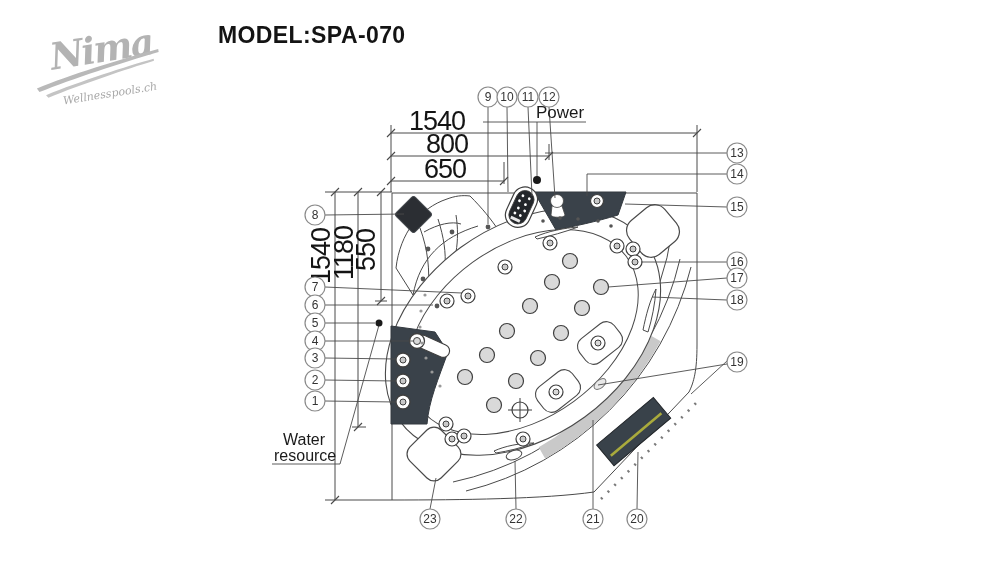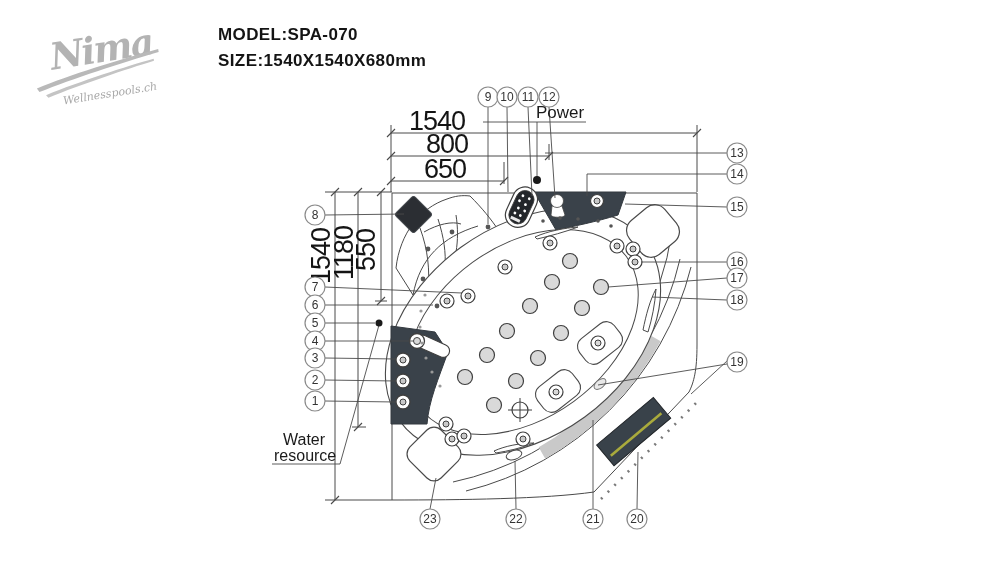--- a/index.html
+++ b/index.html
@@ -1,20 +1,20 @@
 <!DOCTYPE html>
 <html><head>
 <meta charset="utf-8">
 <style>
   html,body{margin:0;padding:0;background:#ffffff;}
   .page{position:relative;width:1000px;height:563px;background:#fff;overflow:hidden;
         font-family:"Liberation Sans",sans-serif;}
   .logo{position:absolute;left:22px;top:10px;width:160px;height:110px;}
   .hdr{position:absolute;left:218px;top:22px;color:#141414;font-weight:bold;
-       font-size:17px;letter-spacing:.4px;line-height:26px;white-space:nowrap;}
+       font-size:23px;letter-spacing:.4px;line-height:26px;white-space:nowrap;}
   svg text{font-family:"Liberation Sans",sans-serif;}
   .dimtxt{font-size:27px;fill:#141414;letter-spacing:-1px;}
   .lbltxt{font-size:16px;fill:#1a1a1a;}
   .calltxt{font-size:12px;fill:#333;}
   .thin{stroke:#4a4a4a;stroke-width:1;fill:none;}
 </style>
 </head>
 <body>
 
 <div class="page">
@@ -24,21 +24,20 @@
       <text x="30" y="52" style="font-family:'DejaVu Serif',serif;font-style:italic;font-weight:bold;
                    font-size:37px;fill:#b3b3b3;letter-spacing:-2px;">Nima</text>
       <path d="M12,68 C45,60 100,52 138,48 L138,51 C100,56 48,64 14,72 Z" fill="#b9b9b9"></path>
       <path d="M20,76 C55,68 105,60 132,57 L132,59 C104,63 56,71 22,79 Z" fill="#c4c4c4"></path>
       <text x="36" y="88" style="font-family:'DejaVu Serif',serif;font-style:italic;font-size:11px;fill:#a9a9a9;">Wellnesspools.ch</text>
     </g>
   </svg>
 
   <div class="hdr">
     <div>MODEL:SPA-070</div>
-    <div>SIZE:1540X1540X680mm</div>
   </div>
 
   <svg style="position:absolute;left:0;top:0;" width="1000" height="563" viewBox="0 0 1000 563">
 
     <g>
       <path class="thin" fill="#fff" d="M392,193 L697,193 L697,345 C697,370 694,382 689,392 L594,492 C545,499 460,500 392,500 Z"></path>
 
       <path d="M601,499 L696,403" stroke="#7a7a7a" stroke-width="2.6" stroke-dasharray="2 7.5" fill="none"></path>
 
       <path class="thin" d="M691,267 A308,308 0 0 1 466,491"></path>

